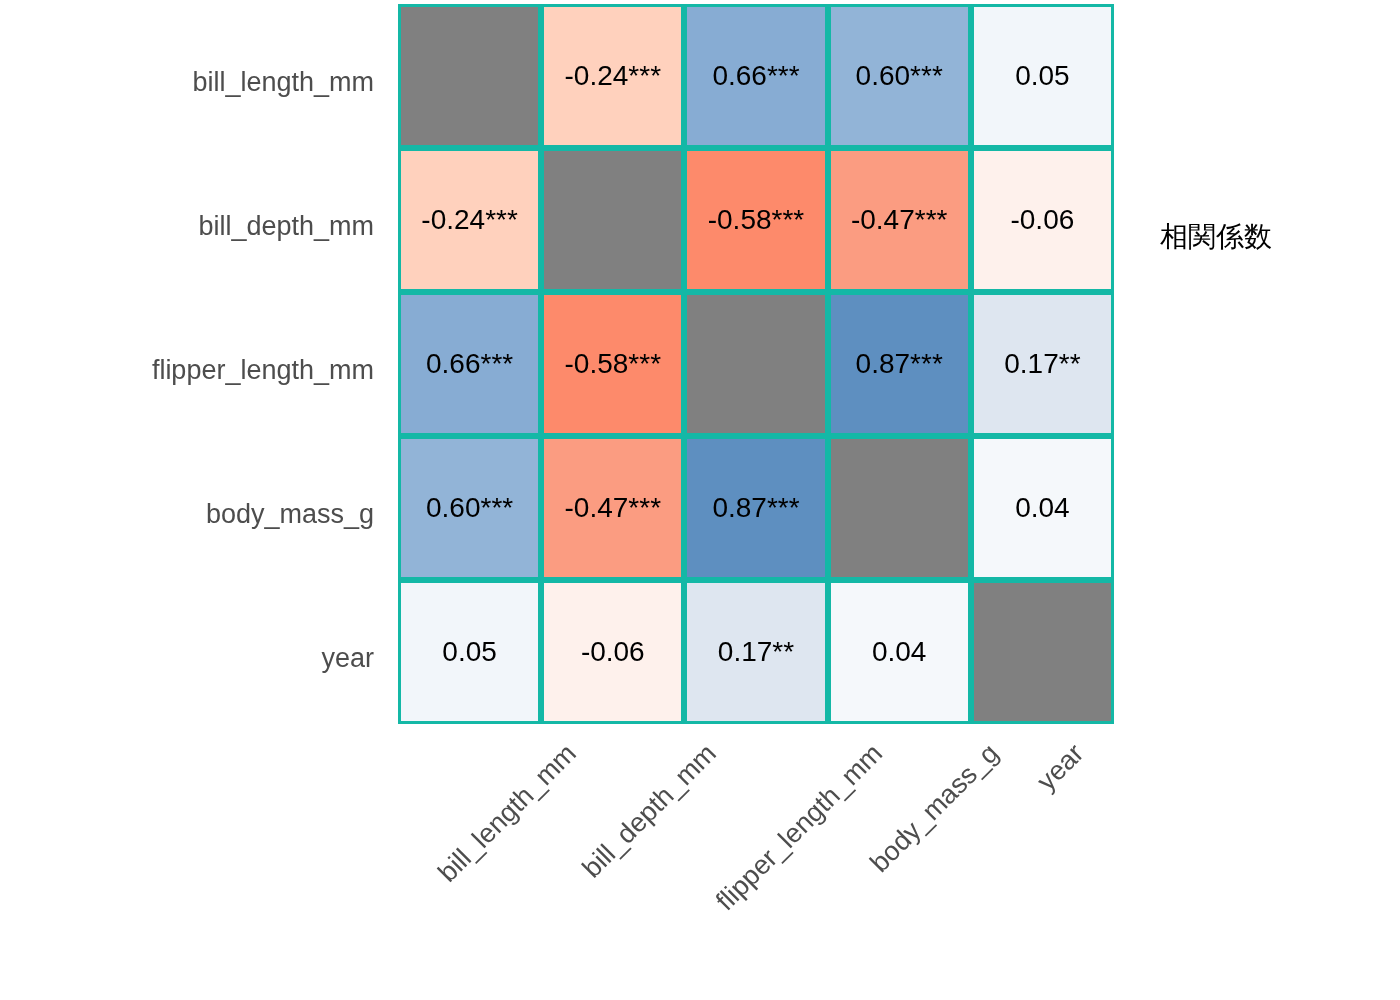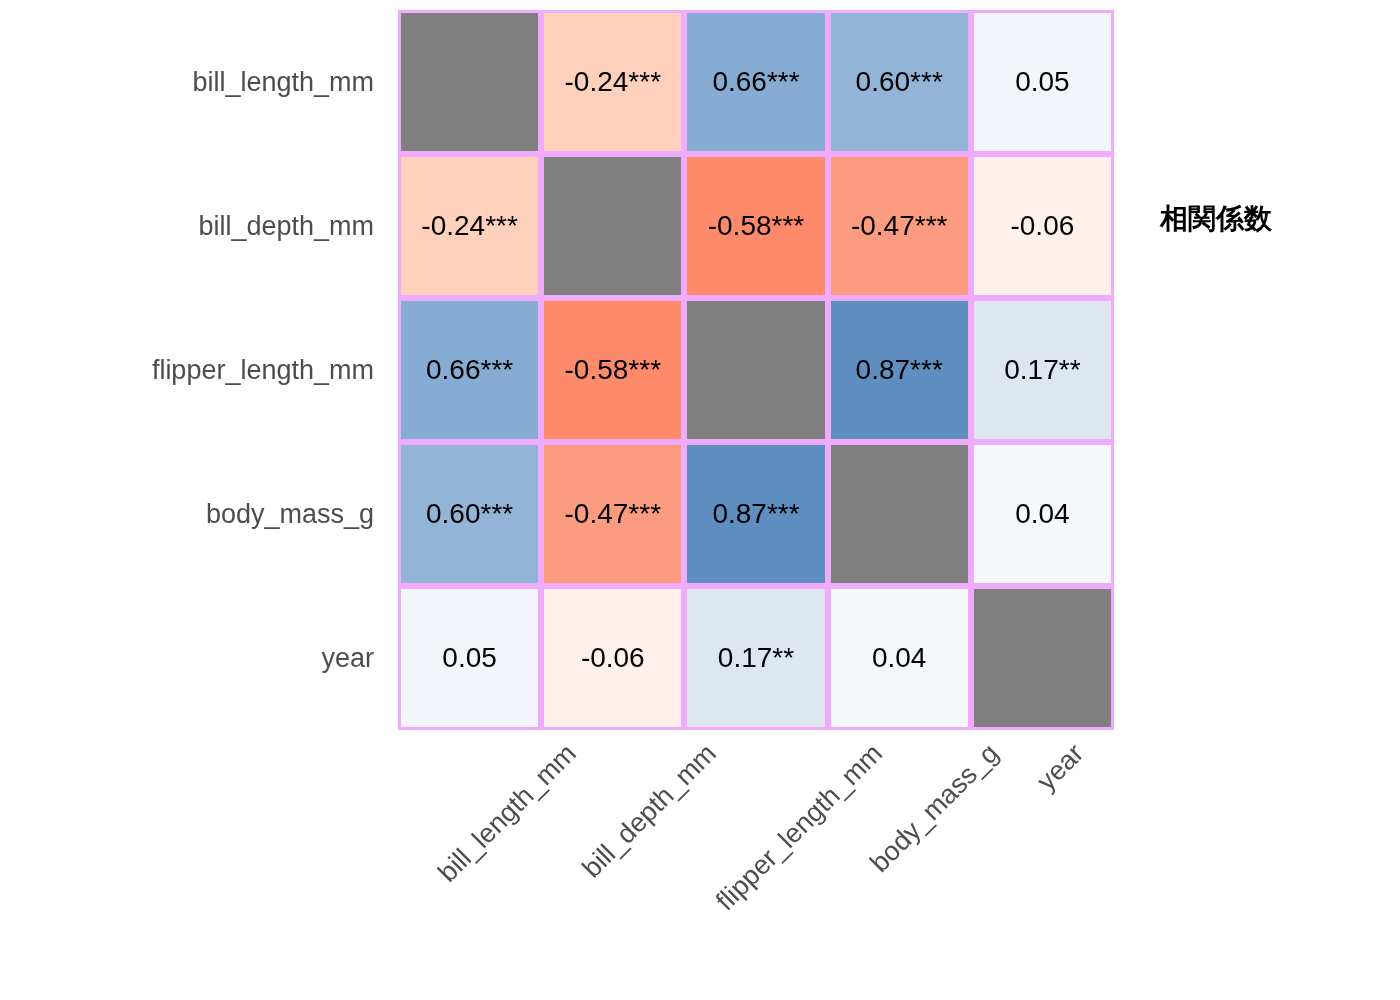--- a/index.html
+++ b/index.html
@@ -41,27 +41,27 @@
     box-sizing: border-box;
     color: #4d4d4d;
     font-size: 27px;
     white-space: nowrap;
   }
 
   
   .panel {
     position: absolute;
     left: 398px;
-    top: 10px;
+    top: 4px;
     width: 716px;
     height: 720px;
     display: grid;
     grid-template-columns: repeat(5, 1fr);
     grid-template-rows: repeat(5, 1fr);
-    background: #f0abfc;
+    background: #14b8a6;
   }
   .cell {
     position: relative;
     margin: 3px;
     display: flex;
     align-items: center;
     justify-content: center;
     box-sizing: border-box;
   }
   .cell-text {
@@ -99,23 +99,22 @@
     white-space: nowrap;
     color: #4d4d4d;
     font-size: 27px;
     text-align: right;
   }
 
   
   .legend {
     position: absolute;
     left: 1160px;
-    top: 204px;
+    top: 222px;
     width: 220px;
-    font-weight: bold;
   }
   .legend-title {
     color: #000000;
     font-size: 28px;
     line-height: 1.1;
     margin-bottom: 10px;
     white-space: nowrap;
   }
   .legend-body {
     position: relative;

